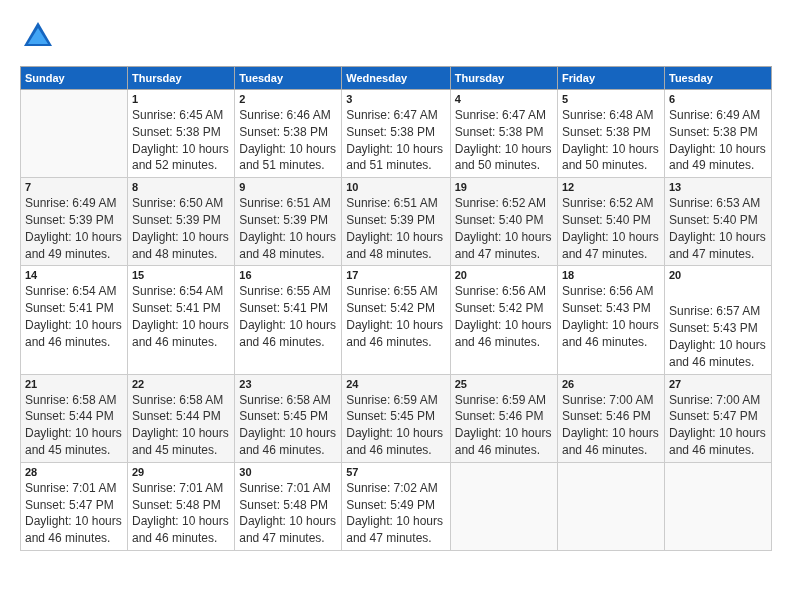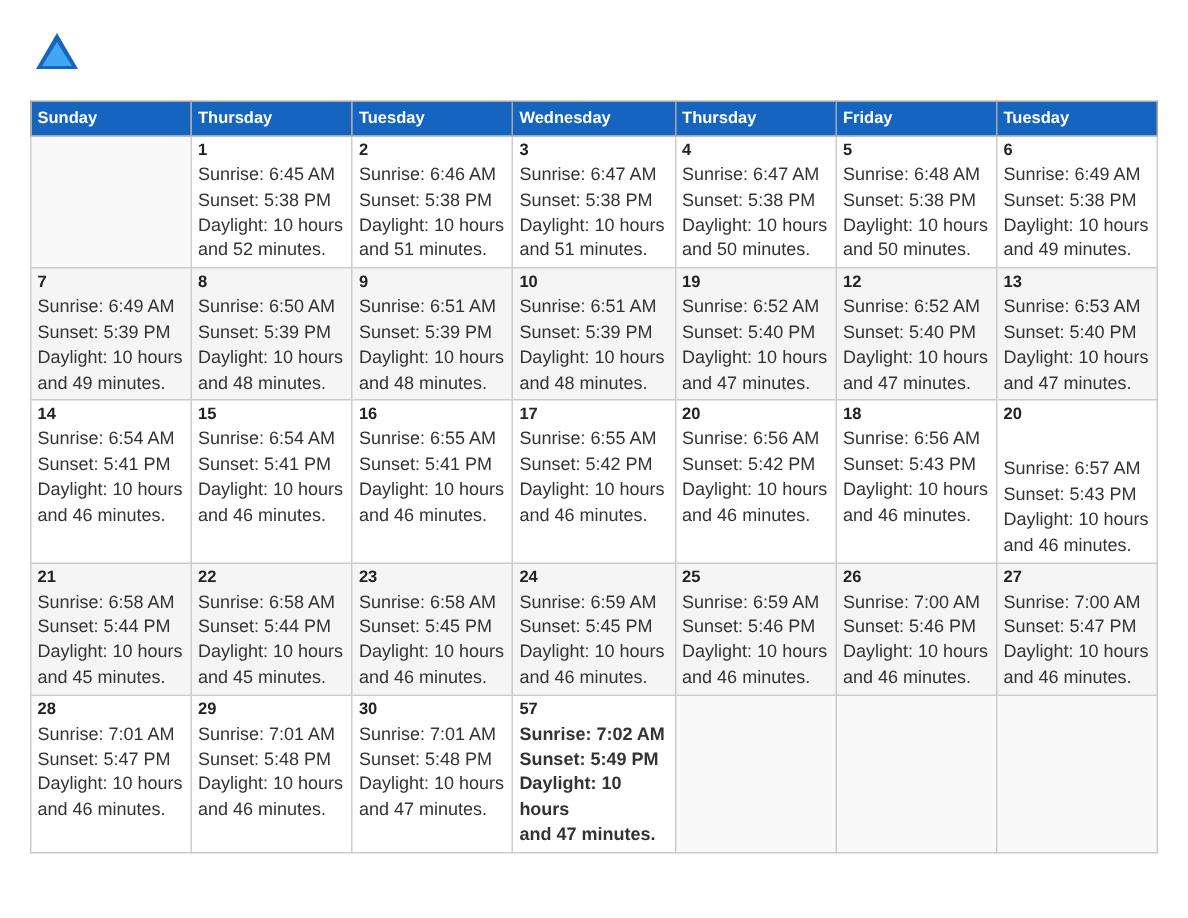--- a/index.html
+++ b/index.html
@@ -348,21 +348,21 @@
           </td>
           <td>
             <div class="day-number">30</div>
             <div class="day-info" style="white-space: pre-line;">Sunrise: 7:01 AM
 Sunset: 5:48 PM
 Daylight: 10 hours
 and 47 minutes.</div>
           </td>
           <td>
             <div class="day-number">57</div>
-            <div class="day-info" style="white-space: pre-line; font-weight: bold;">Sunrise: 7:02 AM
+            <div class="day-info" style="white-space: pre-line;">Sunrise: 7:02 AM
 Sunset: 5:49 PM
 Daylight: 10 hours
 and 47 minutes.</div>
           </td>
           <td class="empty-cell"></td>
           <td class="empty-cell"></td>
           <td class="empty-cell"></td>
         </tr>
       </tbody>
   </table>

